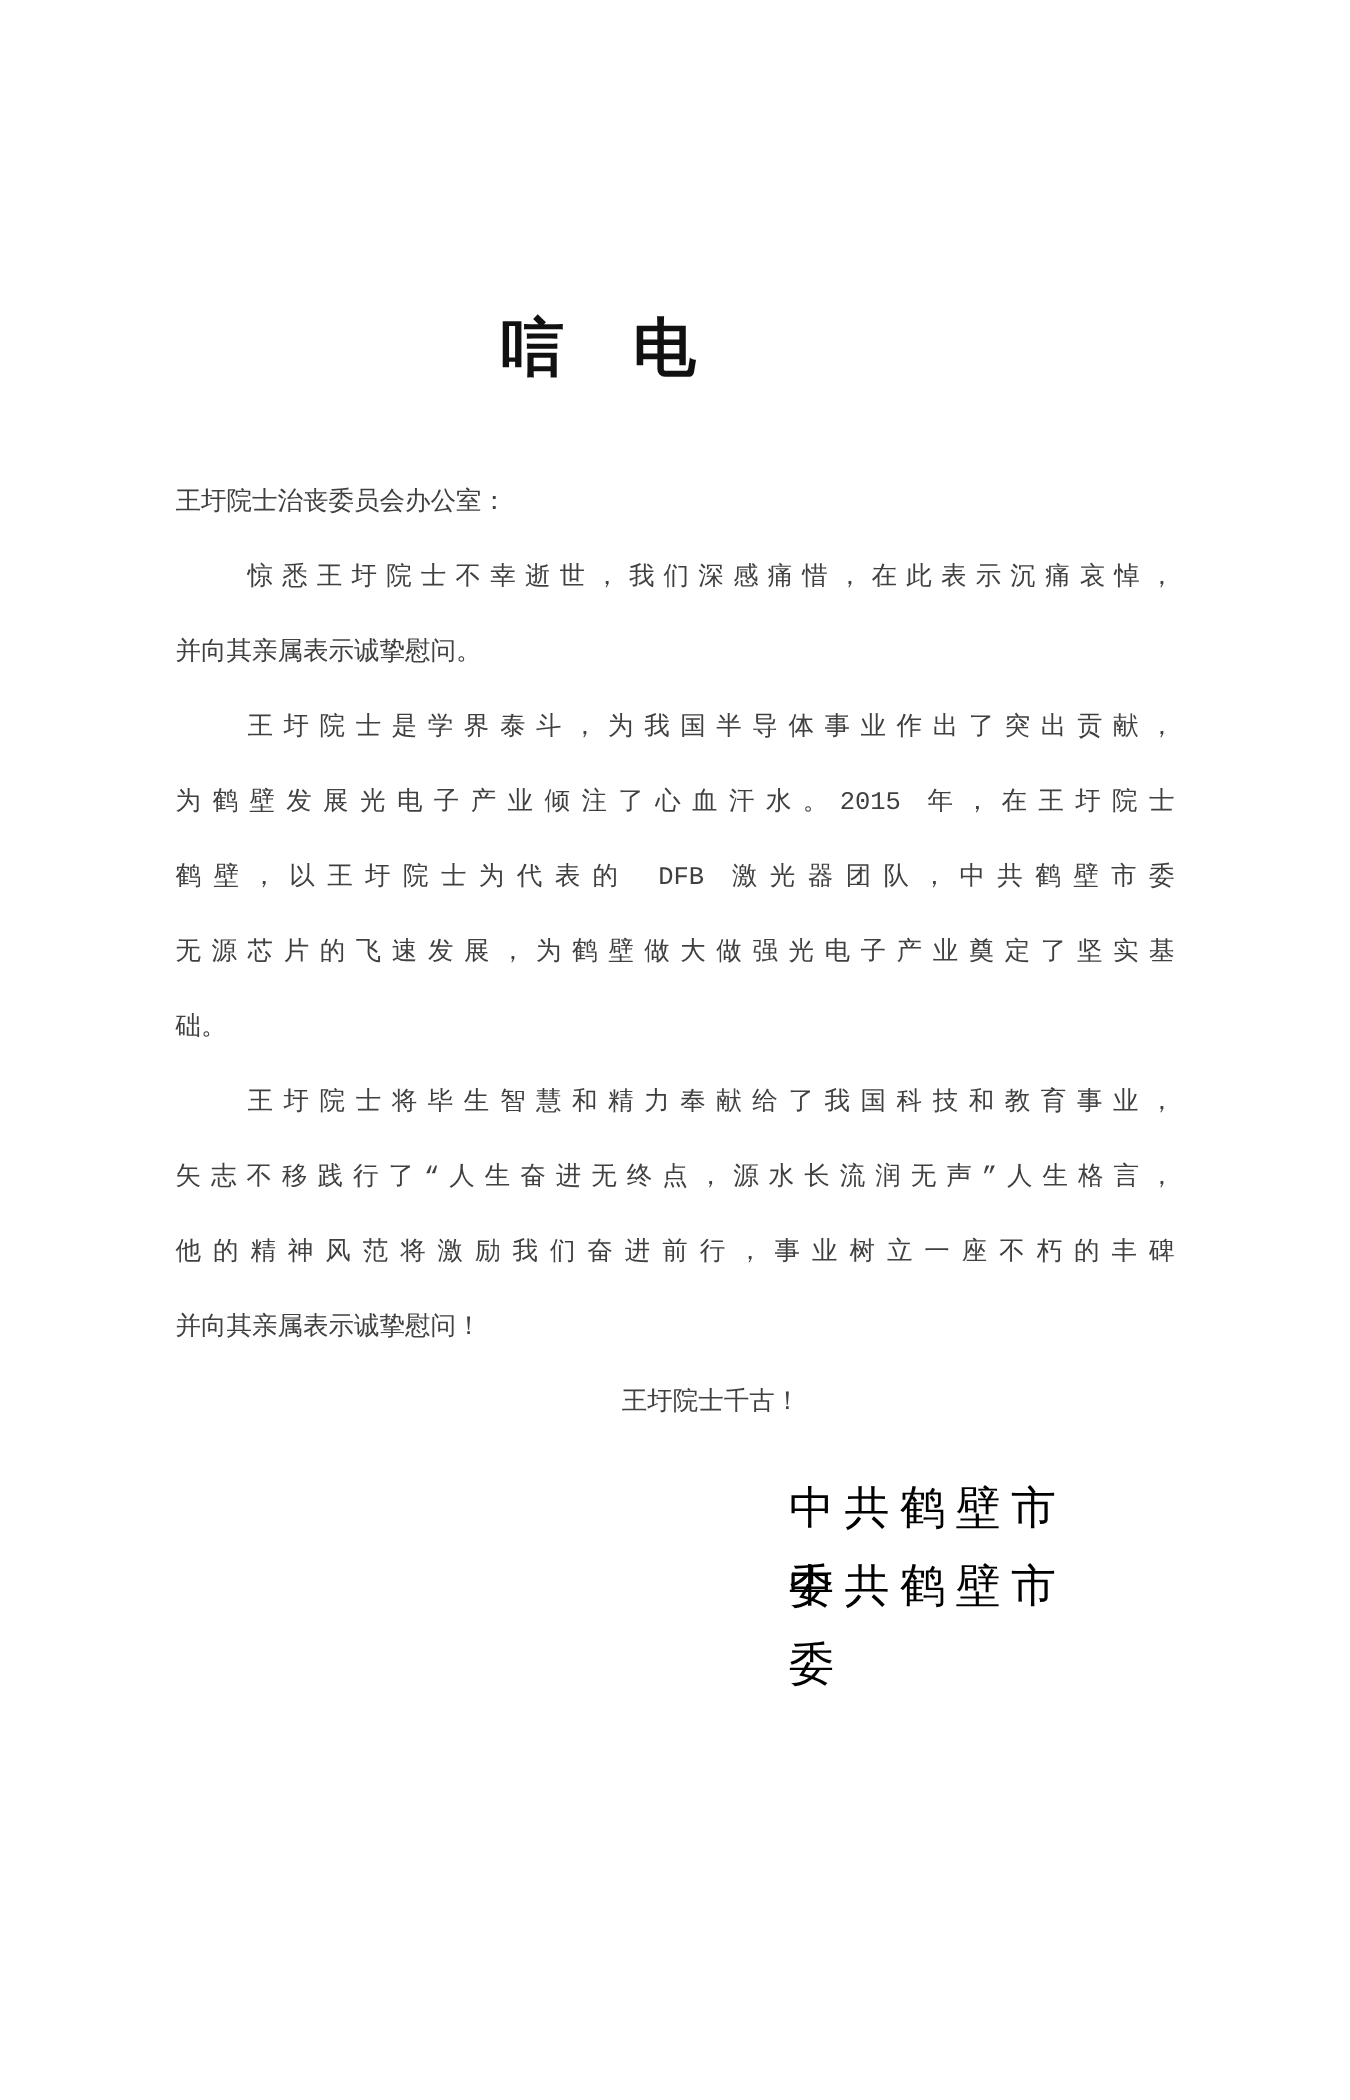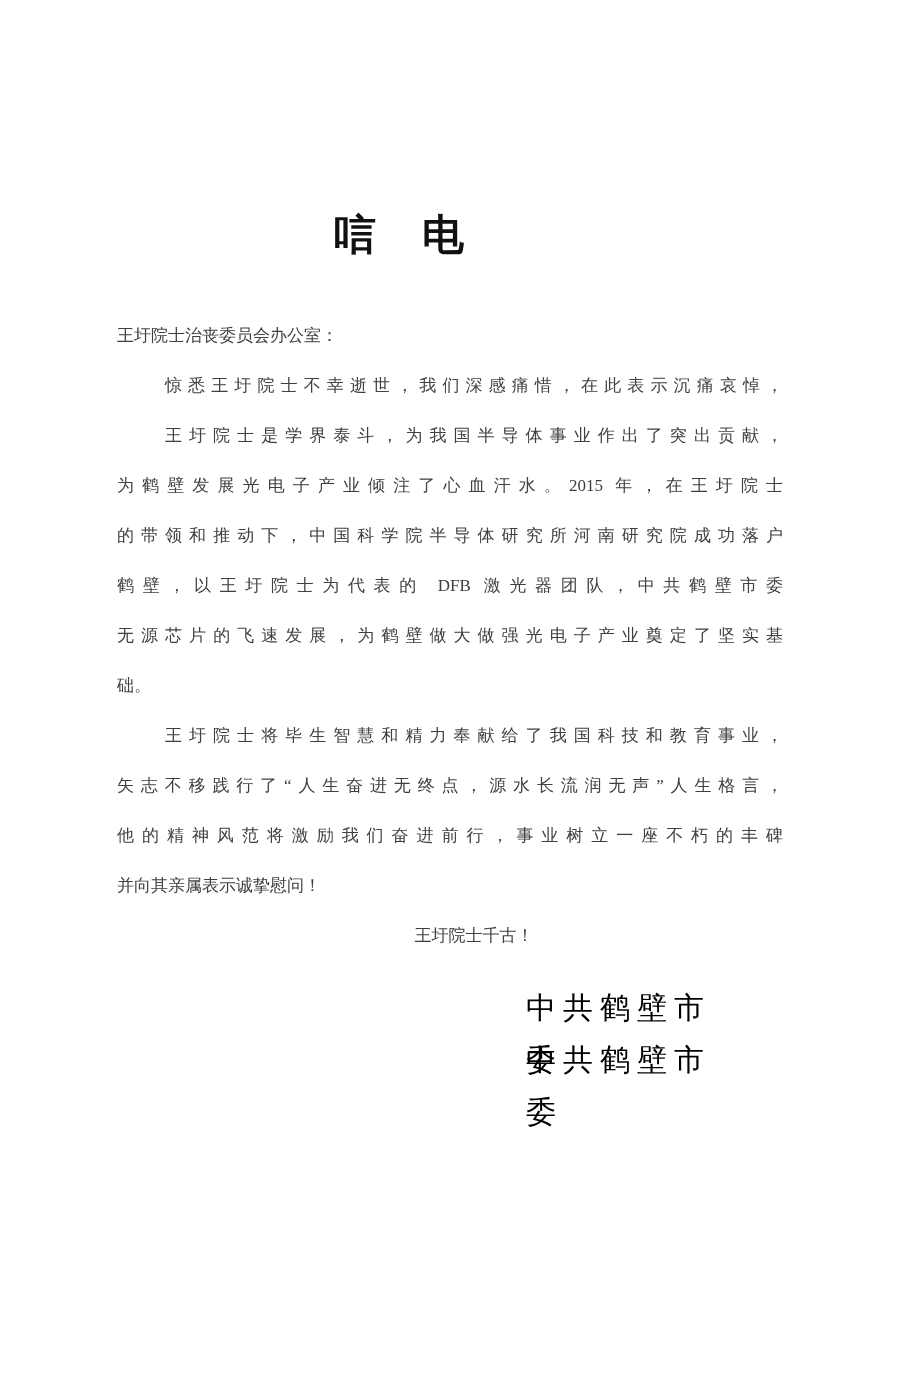--- a/index.html
+++ b/index.html
@@ -6,21 +6,21 @@
     margin: 0;
     padding: 0;
     background: #ffffff;
   }
   .page {
     position: relative;
     width: 800px;
     height: 1400px;
     background: #ffffff;
     overflow: hidden;
-    font-family: Liberation Serif, serif;
+    font-family: Liberation Mono, monospace;
     color: #222222;
   }
   .doc-title {
     margin-top: 195px;
     height: 80px;
     line-height: 80px;
     text-align: center;
     font-size: 42px;
     font-weight: 700;
     color: #111111;
@@ -70,23 +70,23 @@
 </head>
 <body>
 
 <div class="page">
 
   <div class="doc-title">唁　电</div>
 
   <div class="doc-body">
     <div class="ln">王圩院士治丧委员会办公室：</div>
     <div class="ln indent fill">惊悉王圩院士不幸逝世，我们深感痛惜，在此表示沉痛哀悼，</div>
+    <div class="ln">并向其亲属表示诚挚慰问。</div>
     <div class="ln indent fill">王圩院士是学界泰斗，为我国半导体事业作出了突出贡献，</div>
     <div class="ln fill">为鹤壁发展光电子产业倾注了心血汗水。2015 年，在王圩院士</div>
-    <div class="ln fill">的带领和推动下，中国科学院半导体研究所河南研究院成功落户</div>
     <div class="ln fill">鹤壁，以王圩院士为代表的 DFB 激光器团队，中共鹤壁市委</div>
     <div class="ln fill">无源芯片的飞速发展，为鹤壁做大做强光电子产业奠定了坚实基</div>
     <div class="ln">础。</div>
     <div class="ln indent fill">王圩院士将毕生智慧和精力奉献给了我国科技和教育事业，</div>
     <div class="ln fill">矢志不移践行了“人生奋进无终点，源水长流润无声”人生格言，</div>
     <div class="ln fill">他的精神风范将激励我们奋进前行，事业树立一座不朽的丰碑</div>
     <div class="ln">并向其亲属表示诚挚慰问！</div>
     <div class="ln indent">王圩院士千古！</div>
   </div>
 

